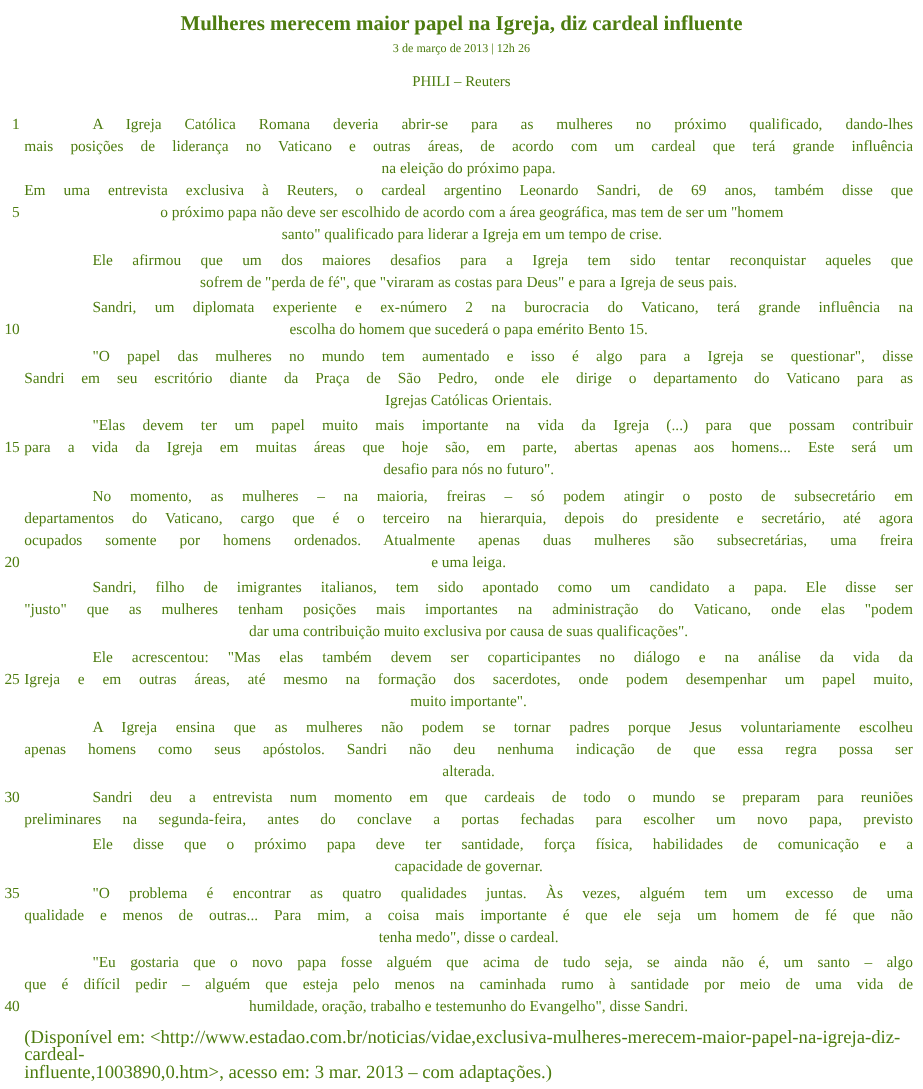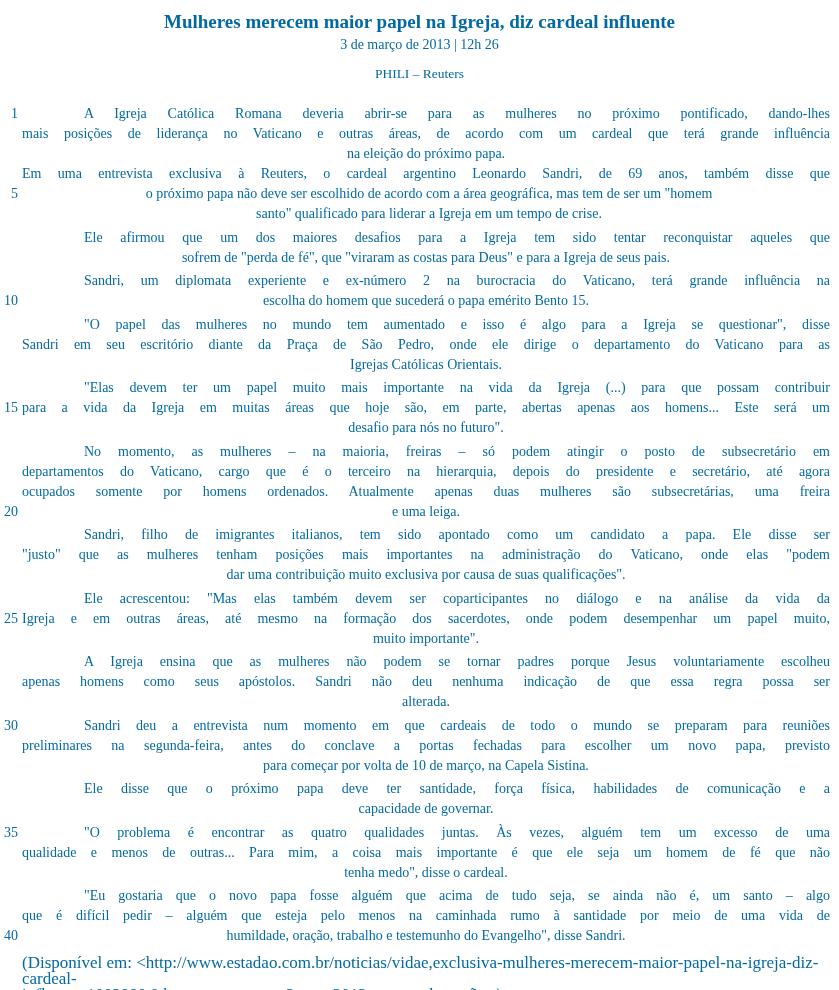--- a/index.html
+++ b/index.html
@@ -1,35 +1,35 @@
 <!DOCTYPE html>
 <html><head>
 <meta charset="utf-8">
 <style>
   html, body { margin: 0; padding: 0; background: #ffffff; }
   .page {
     position: relative;
     width: 839px;
     height: 990px;
     background: #ffffff;
-    color: #0369a1;
+    color: #4d7c0f;
     font-family: "Liberation Serif", "DejaVu Serif", serif;
     overflow: hidden;
     box-sizing: border-box;
     padding-top: 10px;
   }
   .title {
     font-size: 19px;
     line-height: 24px;
     font-weight: bold;
     text-align: center;
     margin: 0 20px;
   }
   .dateline {
-    font-size: 14px;
+    font-size: 11px;
     line-height: 15px;
     text-align: center;
     margin-top: 3px;
   }
   .byline {
     font-size: 13.5px;
     line-height: 15px;
     text-align: center;
     margin-top: 14px;
   }
@@ -73,21 +73,21 @@
 <body>
 
 <div class="page">
   <div class="title">Mulheres merecem maior papel na Igreja, diz cardeal influente</div>
   <div class="dateline">3 de março de 2013 | 12h 26</div>
   <div class="byline">PHILI – Reuters</div>
 
   <div class="article-body" id="article-body">
       <div class="bline ind-p pstart just">
         <span class="lnum">1</span>
-        <span class="ltxt">A Igreja Católica Romana deveria abrir-se para as mulheres no próximo pontificado, dando-lhes</span>
+        <span class="ltxt">A Igreja Católica Romana deveria abrir-se para as mulheres no próximo qualificado, dando-lhes</span>
       </div>
       <div class="bline just">
         <span class="lnum"></span>
         <span class="ltxt">mais posições de liderança no Vaticano e outras áreas, de acordo com um cardeal que terá grande influência</span>
       </div>
       <div class="bline">
         <span class="lnum"></span>
         <span class="ltxt">na eleição do próximo papa.</span>
       </div>
       <div class="bline just">
@@ -194,24 +194,20 @@
         <span class="lnum"></span>
         <span class="ltxt">alterada.</span>
       </div>
       <div class="bline ind-p pstart just">
         <span class="lnum">30</span>
         <span class="ltxt">Sandri deu a entrevista num momento em que cardeais de todo o mundo se preparam para reuniões</span>
       </div>
       <div class="bline just">
         <span class="lnum"></span>
         <span class="ltxt">preliminares na segunda-feira, antes do conclave a portas fechadas para escolher um novo papa, previsto</span>
-      </div>
-      <div class="bline">
-        <span class="lnum"></span>
-        <span class="ltxt">para começar por volta de 10 de março, na Capela Sistina.</span>
       </div>
       <div class="bline ind-p pstart just">
         <span class="lnum"></span>
         <span class="ltxt">Ele disse que o próximo papa deve ter santidade, força física, habilidades de comunicação e a</span>
       </div>
       <div class="bline">
         <span class="lnum"></span>
         <span class="ltxt">capacidade de governar.</span>
       </div>
       <div class="bline ind-p pstart just">

